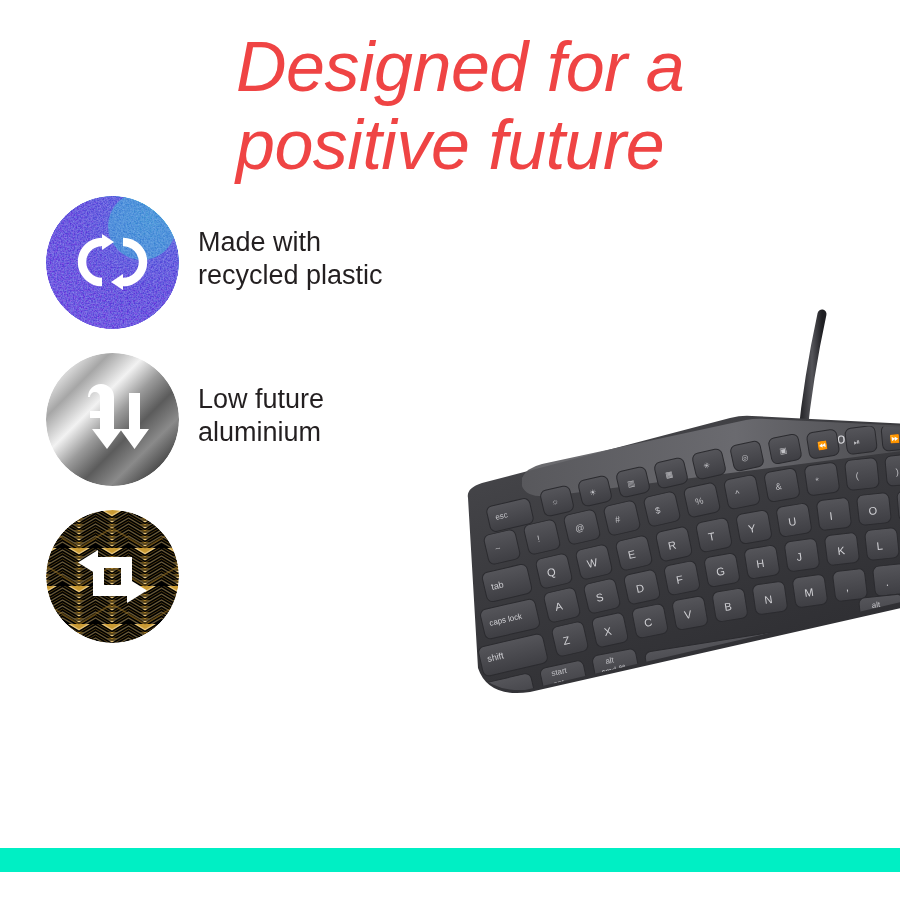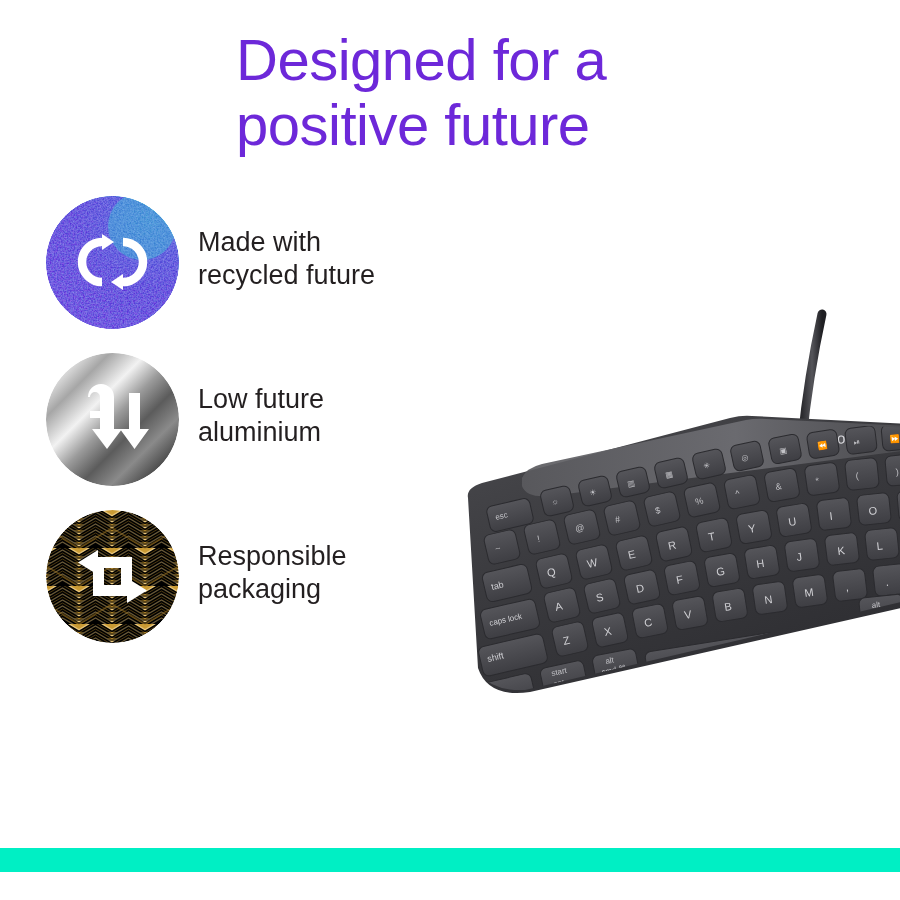--- a/index.html
+++ b/index.html
@@ -18,26 +18,27 @@
     background: #ffffff;
     overflow: hidden;
   }
 
   
   .headline {
     position: absolute;
     left: 236px;
     top: 28px;
     width: 620px;
-    font-size: 58px;
+    font-size: 70px;
     line-height: 1.12;
     font-weight: 400;
     letter-spacing: -0.5px;
-    color: #6d28d9;
+    color: #ef4444;
     white-space: pre-line;
+    font-style: italic;
   }
 
   
   .features {
     position: absolute;
     left: 46px;
     top: 196px;
     width: 420px;
   }
   .feature {
@@ -128,21 +129,21 @@
 
           <g fill="none" stroke="#ffffff" stroke-width="8.5" stroke-linecap="butt">
             <path d="M 56 46 A 20 20 0 1 0 56 86"></path>
             <path d="M 77 86 A 20 20 0 1 0 77 46"></path>
           </g>
           <polygon points="56,38 56,54 68,46" fill="#ffffff"></polygon>
           <polygon points="77,94 77,78 65,86" fill="#ffffff"></polygon>
         </svg>
       </div>
       <div class="feature-label">Made with
-recycled future</div>
+recycled plastic</div>
     </div>
 
     <div class="feature">
       <div class="badge">
         <svg viewBox="0 0 133 133" xmlns="http://www.w3.org/2000/svg">
           <defs>
             <linearGradient id="metalGrad" x1="0%" y1="0%" x2="100%" y2="100%">
               <stop offset="0%" stop-color="#8e8e8e"></stop>
               <stop offset="12%" stop-color="#e9e9e9"></stop>
               <stop offset="24%" stop-color="#a6a6a6"></stop>
@@ -214,22 +215,20 @@
           </g>
 
           <g fill="#ffffff">
             <path d="M 47 47 L 86 47 L 86 58 L 58 58 L 58 86 L 47 86 Z"></path>
             <polygon points="32,52.5 52,40 52,65"></polygon>
             <path d="M 86 86 L 47 86 L 47 75 L 75 75 L 75 47 L 86 47 Z"></path>
             <polygon points="101,80.5 81,93 81,68"></polygon>
           </g>
         </svg>
       </div>
-      <div class="feature-label">Responsible
-packaging</div>
     </div>
 
   </div>
 
   <div class="keyboard-wrap">
     <svg width="480" height="420" viewBox="0 0 480 420" xmlns="http://www.w3.org/2000/svg">
       <defs>
         <linearGradient id="bodyGrad" x1="0%" y1="0%" x2="60%" y2="100%">
           <stop offset="0%" stop-color="#4a4a4e"></stop>
           <stop offset="45%" stop-color="#3b3b3f"></stop>

